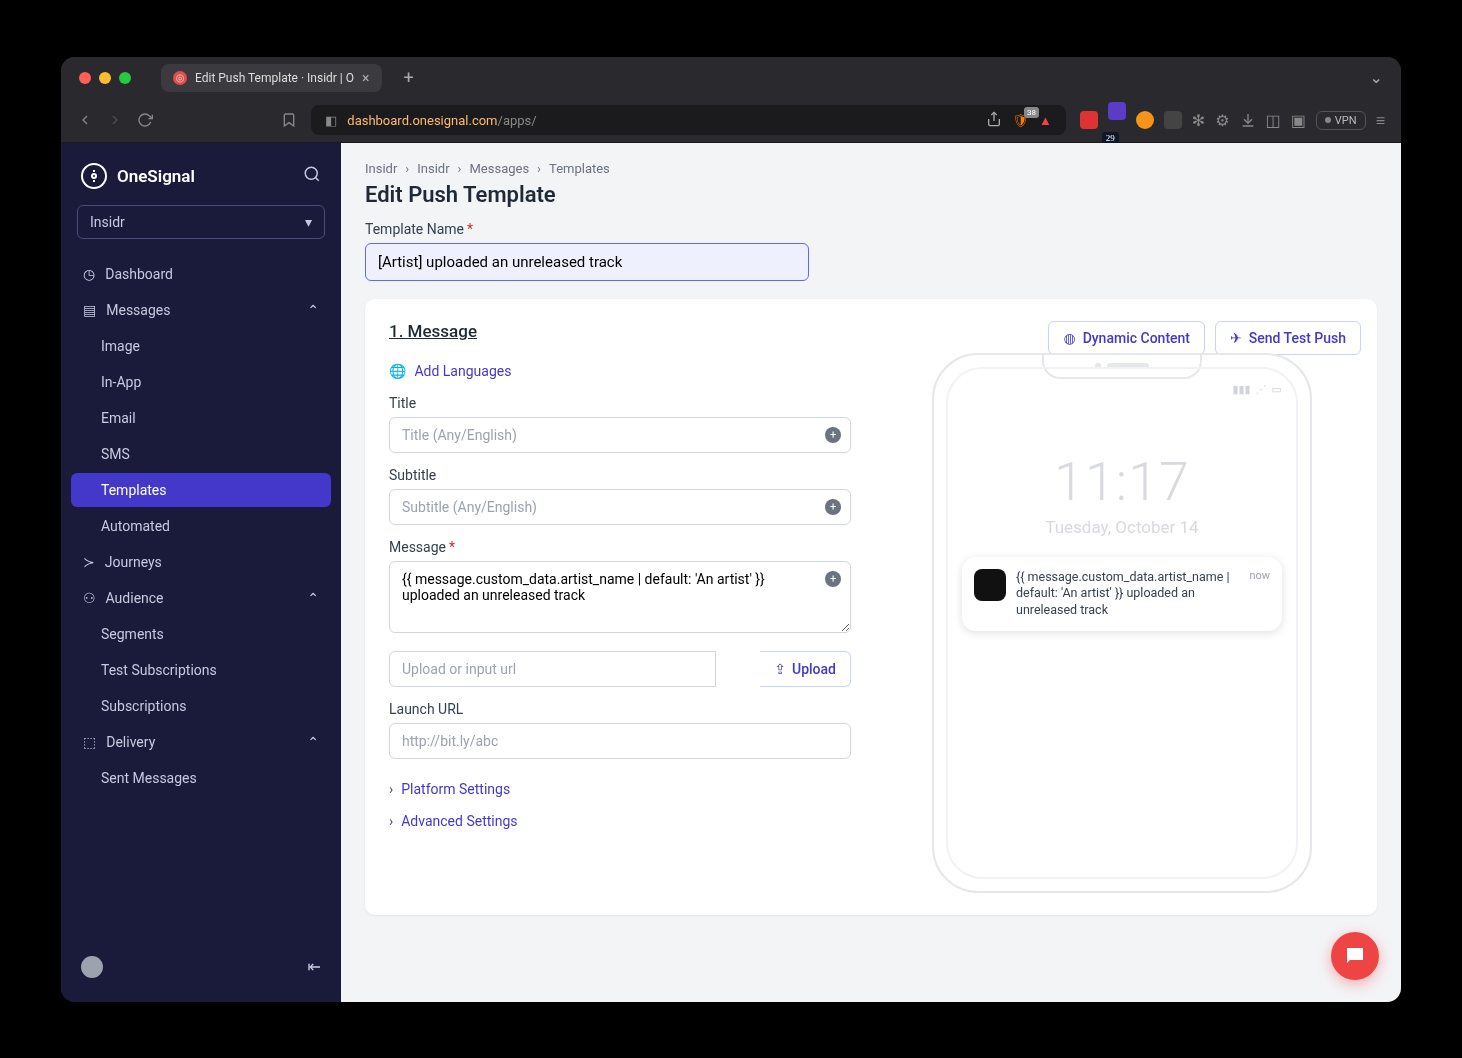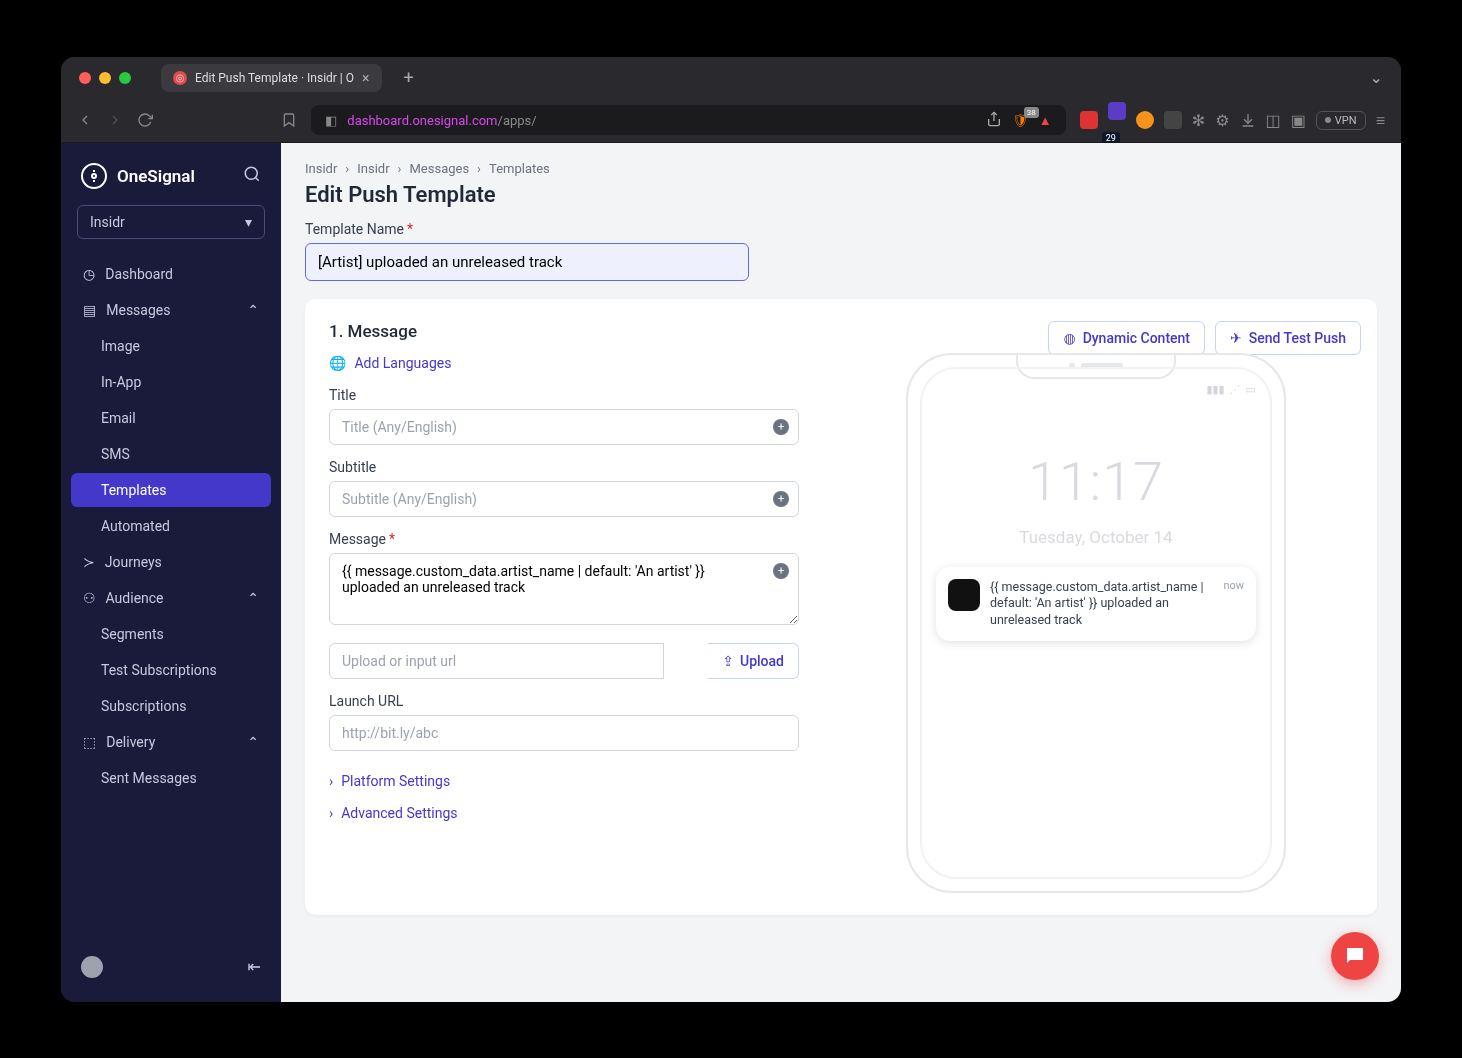--- a/index.html
+++ b/index.html
@@ -10,31 +10,31 @@
 .tl { width: 12px; height: 12px; border-radius: 50%; }
 .tl.r { background: #ff5f57; } .tl.y { background: #febc2e; } .tl.g { background: #28c840; }
 .tab { display: flex; align-items: center; gap: 8px; background: #3b3b3f; padding: 6px 12px; border-radius: 8px; color: #ddd; font-size: 12px; margin-left: 18px; }
 .tab-favicon { width: 14px; height: 14px; border-radius: 50%; background: #e54b4b; display: inline-flex; align-items: center; justify-content: center; font-size: 10px; }
 .tab-close { color: #aaa; font-size: 14px; cursor: pointer; }
 .new-tab { color: #aaa; font-size: 18px; margin-left: 10px; }
 .tab-chevron { margin-left: auto; color: #aaa; }
 .addr-bar { height: 44px; background: #2a2a2e; display: flex; align-items: center; padding: 0 16px; gap: 14px; border-bottom: 1px solid #1a1a1a; }
 .nav-btn { color: #888; display:flex; cursor:pointer; }
 .url-box { flex: 1; background: #1b1b1d; border-radius: 8px; height: 30px; display: flex; align-items: center; padding: 0 14px; color: #aaa; font-size: 13px; gap: 10px; }
-.url-host { color: #d946ef; }
+.url-host { color: #fdba74; }
 .url-path { color: #888; }
 .url-actions { margin-left: auto; display: flex; gap: 10px; align-items: center; }
 .ext-icons { display: flex; gap: 10px; align-items: center; }
 .ext-ic { width: 18px; height: 18px; background: #444; border-radius: 4px; }
 .ext-ic.red { background: #d33; }
 .ext-ic.orange { background: #f7931a; border-radius: 50%; }
-.badge { font-size: 9px; background: #0f172a; color: #fff; padding: 1px 4px; border-radius: 3px; position: relative; top: 6px; left: -6px; }
+.badge { font-size: 9px; background: #0f172a; color: #fff; padding: 1px 4px; border-radius: 3px; position: relative; top: 6px; left: -6px; font-family: Liberation Serif, serif; }
 .vpn { border: 1px solid #555; border-radius: 6px; padding: 2px 8px; color: #bbb; font-size: 11px; display: flex; align-items: center; gap: 4px; }
 .content { flex: 1; display: flex; overflow: hidden; }
-.sidebar { width: 220px; background: #1a1b3a; color: #c7c9e0; display: flex; flex-direction: column; padding: 14px 10px; }
+.sidebar { width: 280px; background: #1a1b3a; color: #c7c9e0; display: flex; flex-direction: column; padding: 14px 10px; }
 .brand { display: flex; align-items: center; gap: 10px; padding: 6px 10px 16px; color: #fff; }
 .brand-logo { width: 26px; height: 26px; border-radius: 50%; border: 2px solid #fff; display: inline-flex; align-items: center; justify-content: center; }
 .brand-name { font-weight: 600; font-size: 17px; }
 .search-btn { margin-left: auto; color: #c7c9e0; }
 .app-select { display: flex; align-items: center; justify-content: space-between; border: 1px solid #4a4c7a; border-radius: 6px; padding: 8px 12px; font-size: 14px; margin: 0 6px 12px; cursor: pointer; }
 .nav { display: flex; flex-direction: column; gap: 2px; margin-top: 6px; }
 .nav-item { display: flex; align-items: center; gap: 10px; padding: 9px 12px; border-radius: 6px; font-size: 14px; cursor: pointer; }
 .nav-item .chev { margin-left: auto; }
 .sub { padding-left: 30px; }
 .nav-item.active { background: #4338ca; color: #fff; }
@@ -42,21 +42,21 @@
 .avatar { width: 22px; height: 22px; border-radius: 50%; background: #9ca3af; }
 .main { flex: 1; background: #f3f4f6; overflow: auto; padding: 18px 24px 24px; color: #1f2937; position: relative; }
 .crumbs { display: flex; gap: 8px; color: #6b7280; font-size: 13px; align-items: center; }
 .crumbs span.link { color: #6b7280; cursor: pointer; }
 .page-title { font-size: 22px; font-weight: 600; margin-top: 6px; margin-bottom: 14px; }
 .field-label { font-size: 14px; color: #374151; margin-bottom: 6px; display: flex; gap: 3px; }
 .req { color: #dc2626; }
 .template-name { width: 444px; padding: 9px 12px; border: 1.5px solid #6366f1; border-radius: 6px; font-size: 15px; background: #eef0fd; }
 .card { background: #fff; border-radius: 10px; padding: 22px 24px; margin-top: 18px; box-shadow: 0 1px 3px rgba(0,0,0,0.06); display: flex; gap: 40px; }
 .card-left { flex: 1; max-width: 470px; }
-.card-header { display: flex; align-items: flex-start; justify-content: space-between; margin-bottom: 14px; }
+.card-header { display: flex; align-items: flex-start; justify-content: space-between; margin-bottom: 22px; text-decoration: underline; }
 .section-title { font-size: 17px; font-weight: 500; }
 .card-actions { display: flex; gap: 10px; position: absolute; right: 40px; }
 .btn-outline { border: 1px solid #c7d2fe; border-radius: 6px; padding: 8px 14px; font-size: 14px; font-weight: 500; color: #4338ca; background: #fff; cursor: pointer; display: flex; align-items: center; gap: 7px; }
 .link-add { color: #4338ca; font-size: 14px; display: flex; align-items: center; gap: 8px; margin-bottom: 16px; cursor: pointer; }
 .fgroup { margin-bottom: 14px; }
 .in-wrap { position: relative; }
 .input { width: 100%; padding: 9px 38px 9px 12px; border: 1px solid #d1d5db; border-radius: 6px; font-size: 14px; }
 .input::placeholder { color: #9ca3af; }
 .textarea { width: 100%; min-height: 72px; padding: 9px 38px 9px 12px; border: 1px solid #d1d5db; border-radius: 6px; font-size: 14px; font-family: inherit; resize: vertical; }
 .plus-ic { position: absolute; right: 10px; top: 10px; width: 16px; height: 16px; border-radius: 50%; background: #6b7280; color: #fff; font-size: 11px; display: flex; align-items: center; justify-content: center; cursor: pointer; }
@@ -65,21 +65,21 @@
 .upload-btn { border: 1px solid #c7d2fe; border-left: none; border-radius: 0 6px 6px 0; padding: 0 14px; color: #4338ca; font-size: 14px; font-weight: 500; background: #fff; cursor: pointer; display: flex; align-items: center; gap: 6px; }
 .expand-link { color: #4338ca; font-size: 14px; display: flex; align-items: center; gap: 8px; padding: 8px 0; cursor: pointer; }
 .preview { flex: 1; display: flex; justify-content: center; padding-top: 32px; }
 .phone { width: 380px; height: 540px; border: 2px solid #e5e7eb; border-radius: 46px; padding: 12px; position: relative; }
 .notch { position: absolute; top: 0; left: 50%; transform: translateX(-50%); width: 160px; height: 24px; background: #fff; border: 2px solid #e5e7eb; border-top: none; border-radius: 0 0 18px 18px; display:flex; align-items:center; justify-content:center; gap:6px;}
 .notch::before { content:""; width:6px;height:6px;border-radius:50%;background:#e5e7eb;}
 .notch::after { content:""; width:42px;height:6px;border-radius:4px;background:#e5e7eb;}
 .screen { width: 100%; height: 100%; border: 2px solid #f1f2f4; border-radius: 36px; padding: 14px; position: relative; }
 .status { display: flex; justify-content: flex-end; gap: 5px; color: #d1d5db; font-size: 11px; }
 .clock { text-align: center; color: #d8dae0; font-size: 54px; font-weight: 300; margin-top: 54px; letter-spacing: 1px; }
-.date { text-align: center; color: #d8dae0; font-size: 17px; margin-top: 14px; }
+.date { text-align: center; color: #d8dae0; font-size: 17px; margin-top: 4px; }
 .notif { background: #fff; border-radius: 14px; padding: 12px; margin-top: 20px; display: flex; gap: 10px; box-shadow: 0 2px 10px rgba(0,0,0,0.12); }
 .notif-ic { width: 32px; height: 32px; border-radius: 8px; background: #111; color: #fff; display: flex; align-items: center; justify-content: center; flex-shrink: 0; font-size: 18px; }
 .notif-body { font-size: 12.5px; color: #374151; line-height: 1.35; flex: 1; }
 .notif-time { font-size: 11px; color: #9ca3af; }
 .intercom { position: absolute; right: 22px; bottom: 22px; width: 48px; height: 48px; border-radius: 50%; background: #ef4444; display: flex; align-items: center; justify-content: center; box-shadow: 0 4px 14px rgba(239,68,68,0.4); cursor: pointer; }
 .ic16 { width: 16px; height: 16px; display: inline-flex; }
 </style>
 </head>
 <body>
 

